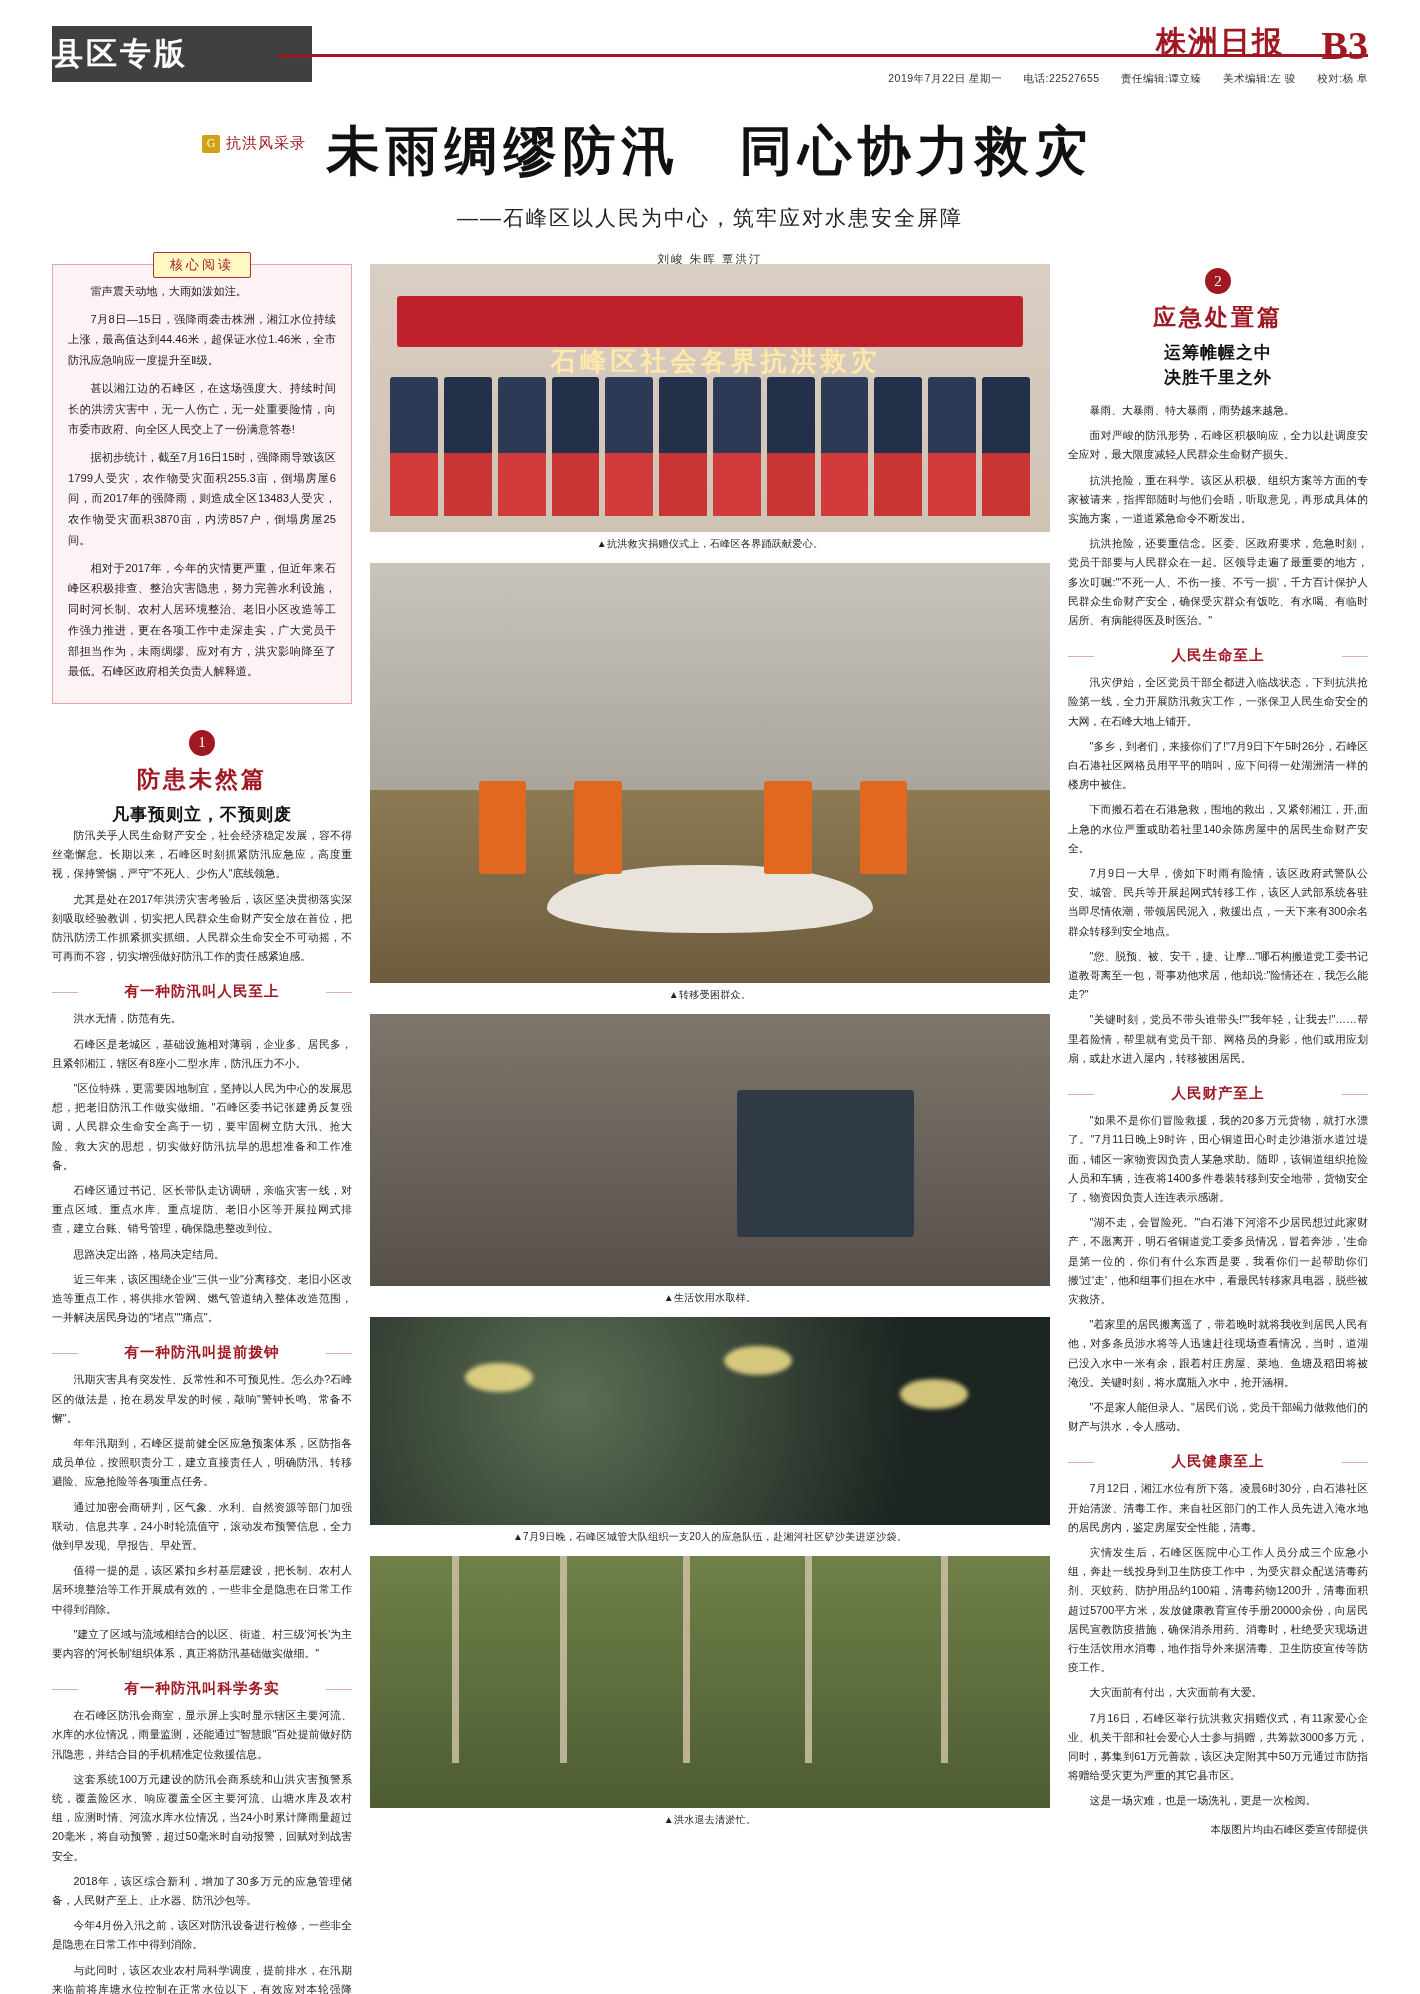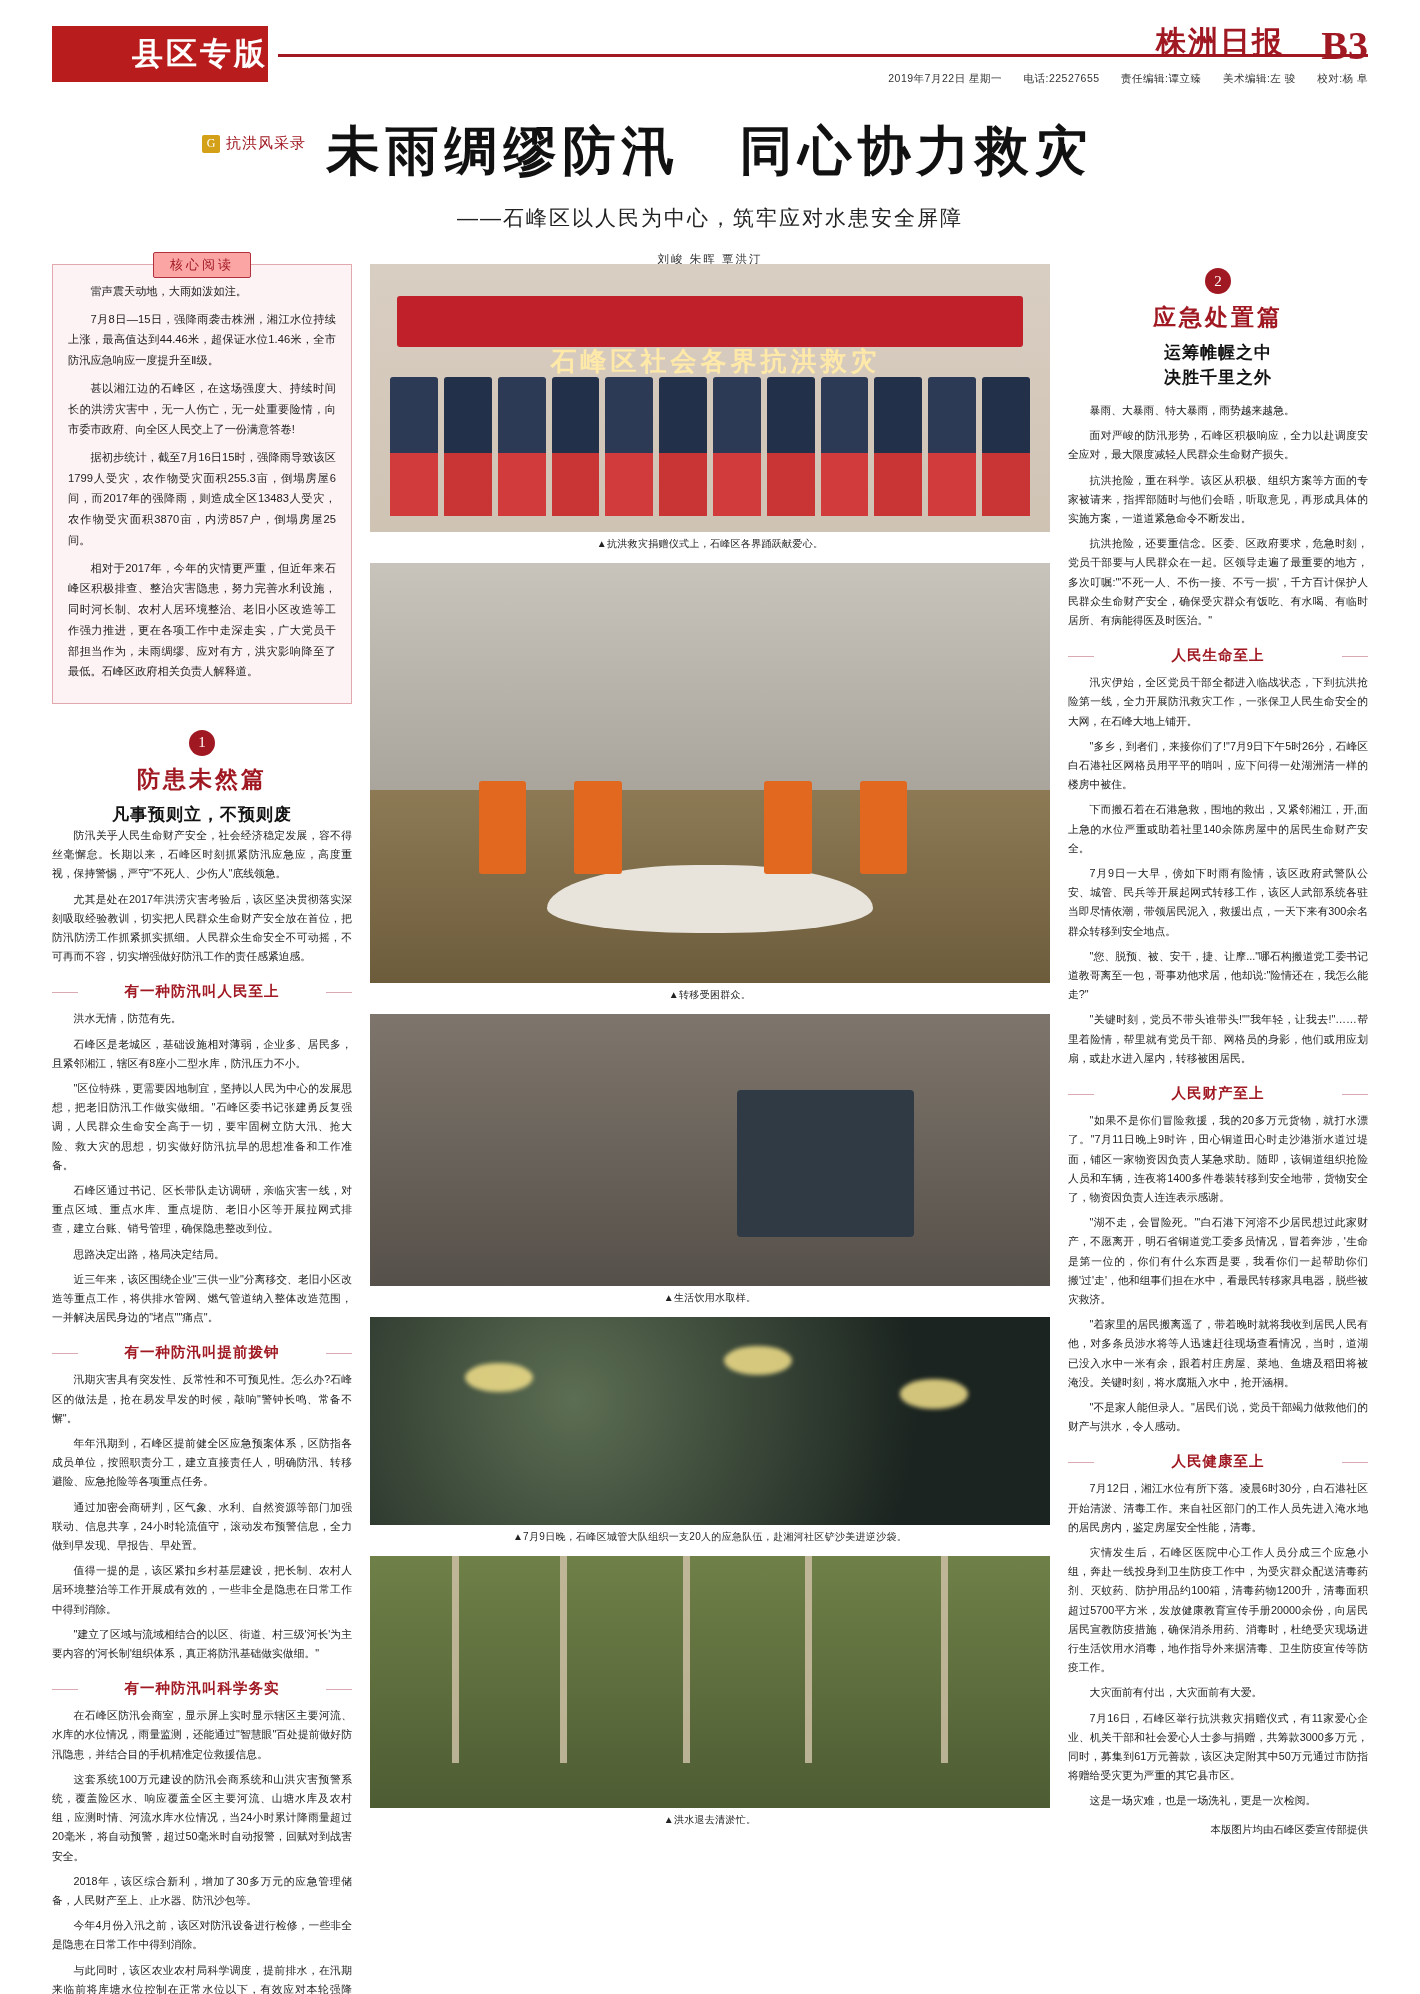--- a/index.html
+++ b/index.html
@@ -1,21 +1,21 @@
 <!DOCTYPE html>
 <html><head>
 <meta charset="utf-8">
 <style>
   html,body{margin:0;padding:0;background:#ffffff;}
   body{width:1420px;height:1994px;font-family:"Liberation Sans","DejaVu Sans",sans-serif;color:#1a1a1a;position:relative;}
   .page{width:1420px;height:1994px;position:relative;box-sizing:border-box;padding:0 52px;}
 
   
   .masthead{position:relative;height:86px;}
-  .flag{position:absolute;left:0;top:26px;width:216px;height:56px;background:#b91c1c;display:flex;align-items:center;justify-content:flex-end;}
+  .flag{position:absolute;left:0;top:26px;width:260px;height:56px;background:#404040;display:flex;align-items:center;justify-content:flex-start;}
   .flag span{color:#fff;font-size:31px;font-weight:bold;letter-spacing:3px;font-family:"DejaVu Sans",sans-serif;}
   .mast-rule{position:absolute;left:226px;right:0;top:54px;height:3px;background:#a01822;}
   .paper-name{position:absolute;right:84px;top:22px;color:#a01822;font-size:30px;font-weight:bold;letter-spacing:2px;font-family:"DejaVu Sans",sans-serif;}
   .page-no{position:absolute;right:0;top:22px;color:#a01822;font-size:40px;font-weight:bold;font-family:"Liberation Serif",serif;}
   .mast-meta{position:absolute;right:0;top:72px;font-size:10.5px;color:#333;letter-spacing:.5px;white-space:nowrap;}
   .mast-meta span{margin-left:18px;}
 
   
   .headzone{position:relative;height:150px;margin-top:14px;}
   .kicker{position:absolute;left:150px;top:34px;display:flex;align-items:center;gap:6px;}
@@ -26,21 +26,21 @@
   .byline{text-align:center;font-size:11.5px;margin-top:20px;color:#333;letter-spacing:2px;}
 
   
   .cols{position:relative;display:flex;gap:18px;margin-top:14px;}
   .col-l{width:300px;}
   .col-m{width:680px;}
   .col-r{width:300px;}
 
   
   .core-box{border:1px solid #e3a7b0;background:#fdf2f4;padding:16px 15px 14px;position:relative;}
-  .core-tab{position:absolute;left:50%;transform:translateX(-50%);top:-13px;background:#fca5a5;border:1px solid #b3303f;color:#a01822;font-size:13px;padding:3px 16px;letter-spacing:3px;border-radius:2px;}
+  .core-tab{position:absolute;left:50%;transform:translateX(-50%);top:-13px;background:#fef9c3;border:1px solid #b3303f;color:#a01822;font-size:13px;padding:3px 16px;letter-spacing:3px;border-radius:2px;}
   .core-box p{font-size:11.2px;line-height:1.85;margin:0 0 7px;text-align:justify;text-indent:2em;color:#222;}
 
   .sec-num{width:26px;height:26px;border-radius:50%;background:#a01822;color:#fff;font-size:15px;display:flex;align-items:center;justify-content:center;margin:26px auto 8px;font-family:"Liberation Serif",serif;}
   .sec-title{text-align:center;color:#a01822;font-size:23px;font-weight:bold;letter-spacing:3px;}
   .sec-sub{text-align:center;font-size:17px;font-weight:bold;letter-spacing:1px;margin-top:8px;color:#111;}
 
   .sub-h{color:#a01822;font-size:14.5px;font-weight:bold;letter-spacing:1px;text-align:center;margin:16px 0 8px;position:relative;}
   .sub-h:before,.sub-h:after{content:"";position:absolute;top:50%;width:26px;height:1px;background:#d9aab1;}
   .sub-h:before{left:0;}
   .sub-h:after{right:0;}

